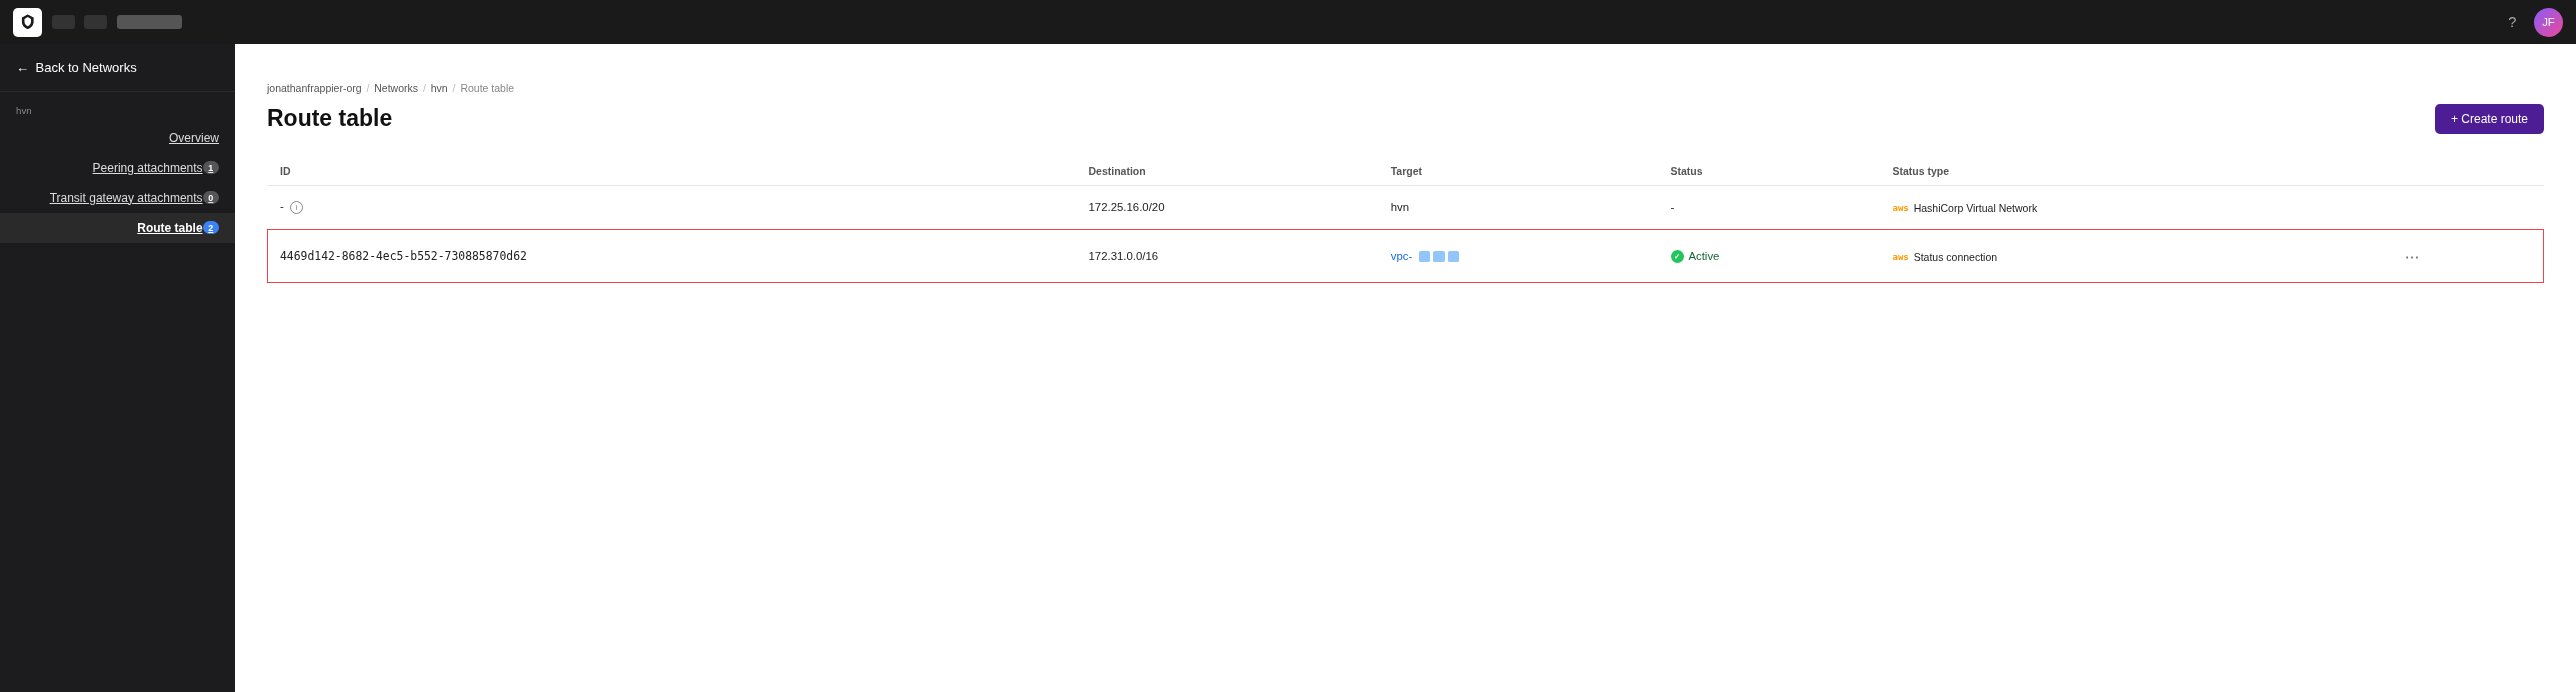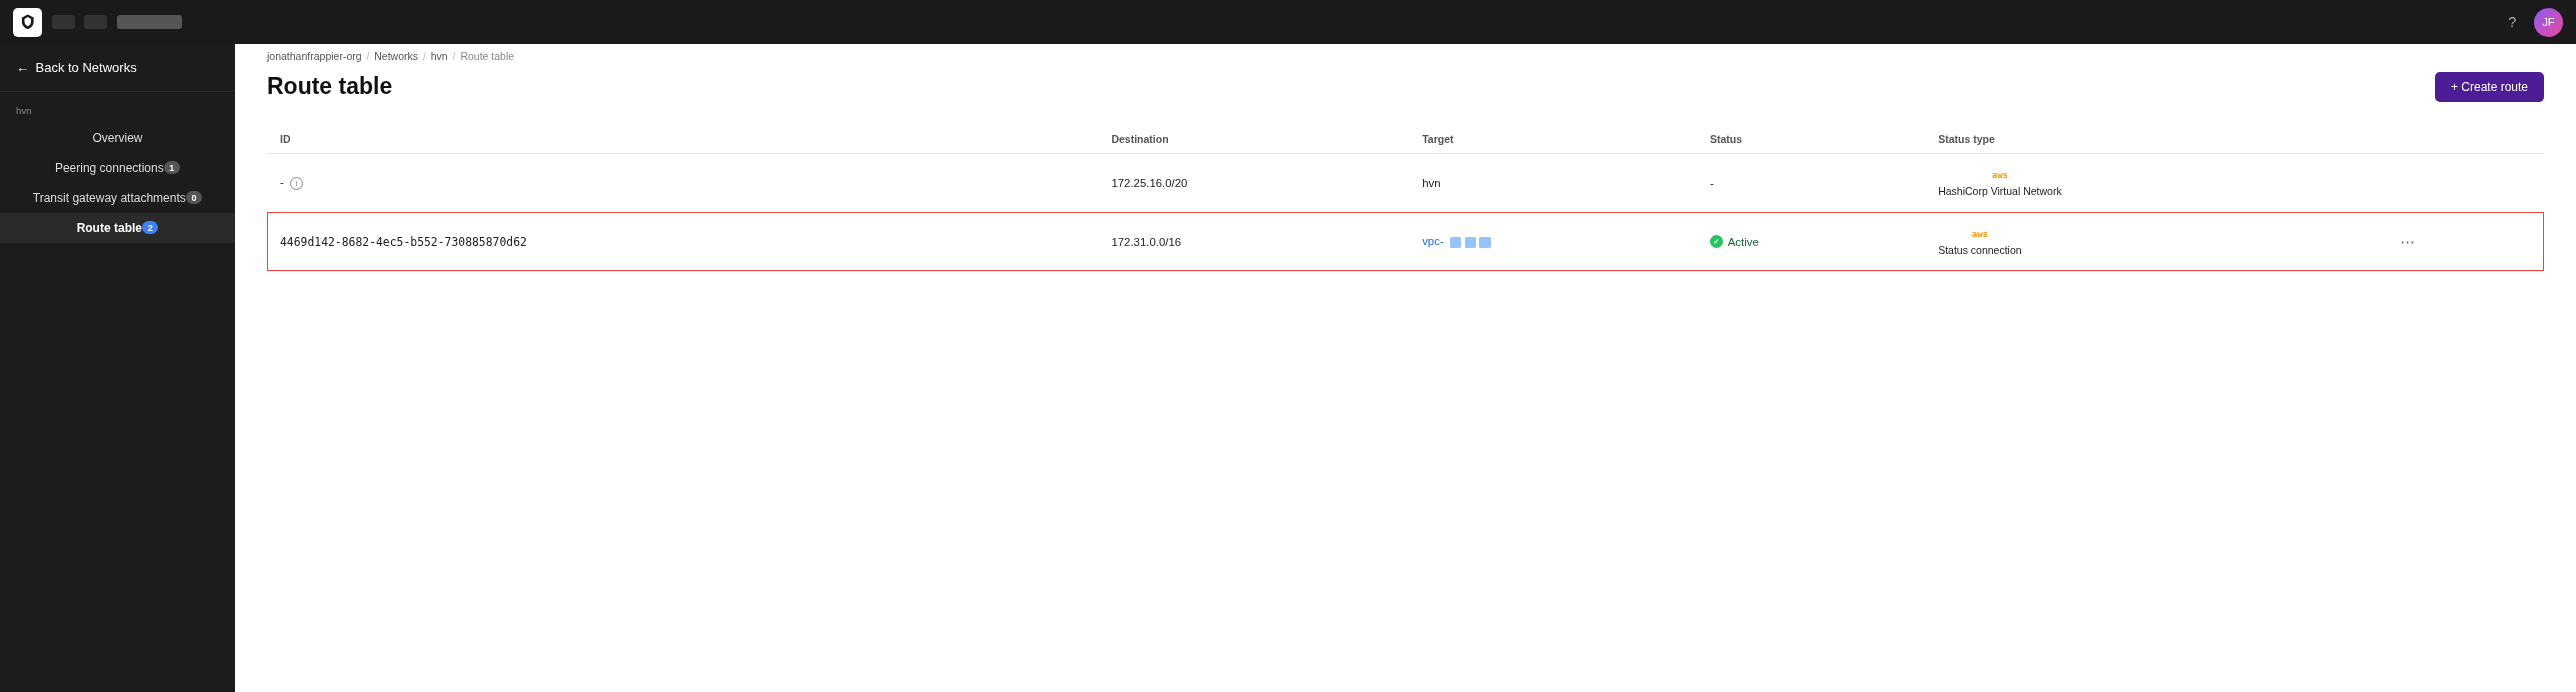--- a/index.html
+++ b/index.html
@@ -80,26 +80,27 @@
     .back-arrow { font-size: 13px; }
     .sidebar-section-label {
       color: #888;
       font-size: 9.7px;
       padding: 13px 16px 6.5px;
       text-transform: none;
     }
     .sidebar-item {
       display: flex;
       align-items: center;
-      justify-content: center;
-      padding: 8px 6px;
+      justify-content: flex-end;
+      padding: 8px 16px;
       cursor: pointer;
       font-size: 12px;
       color: #ddd;
       border-radius: 0;
+      text-decoration: underline;
     }
     .sidebar-item.active {
       background: #2a2a2a;
       color: #fff;
       font-weight: 600;
     }
     .badge {
       background: #555;
       color: #fff;
       border-radius: 8px;
@@ -113,21 +114,21 @@
 
     
     .content {
       flex: 1;
       background: #fff;
       overflow-y: auto;
       display: flex;
       flex-direction: column;
     }
     .content-inner {
-      padding: 6px 32px;
+      padding: 38px 32px;
       flex: 1;
     }
 
     
     .breadcrumb {
       display: flex;
       align-items: center;
       gap: 4.9px;
       font-size: 10.5px;
       color: #888;
@@ -221,21 +222,20 @@
       color: white;
       font-size: 7.3px;
       font-weight: bold;
     }
 
     .aws-badge {
       display: inline-flex;
       align-items: center;
       gap: 4.9px;
       font-size: 10.5px;
-      flex-direction: column;
     }
     .aws-logo {
       font-size: 9px;
       font-weight: 700;
       color: #f90;
       font-family: monospace;
     }
 
     .more-btn {
       background: none; border: none;
@@ -287,21 +287,21 @@
     <div class="back-link">
       <span class="back-arrow">←</span>
       <span>Back to Networks</span>
     </div>
     <div class="sidebar-section-label">hvn</div>
 
     <div class="sidebar-item">
       <span>Overview</span>
     </div>
     <div class="sidebar-item">
-      <span>Peering connections</span>
+      <span>Peering attachments</span>
       <span class="badge">1</span>
     </div>
     <div class="sidebar-item">
       <span>Transit gateway attachments</span>
       <span class="badge">0</span>
     </div>
     <div class="sidebar-item active">
       <span>Route table</span>
       <span class="badge badge-blue">2</span>
     </div>

